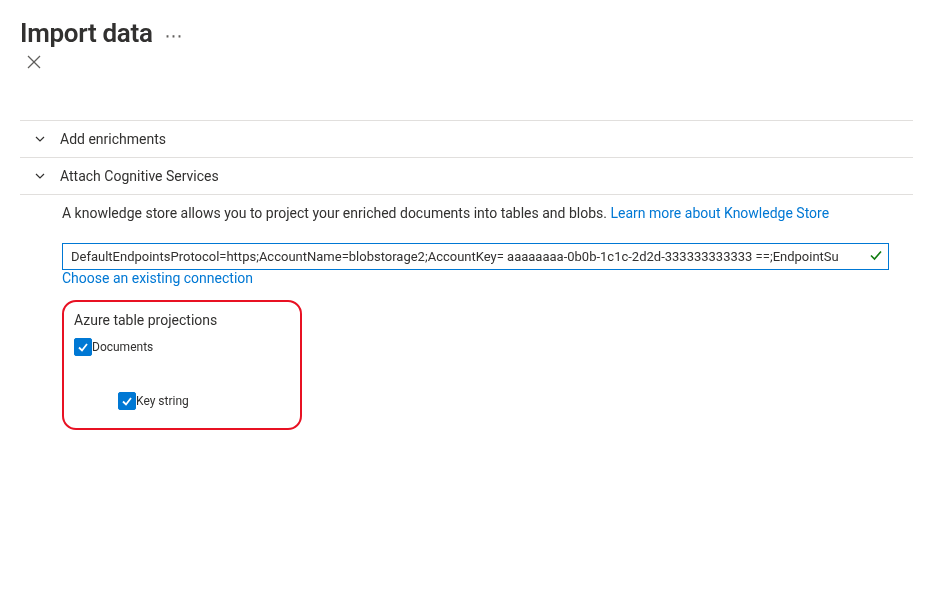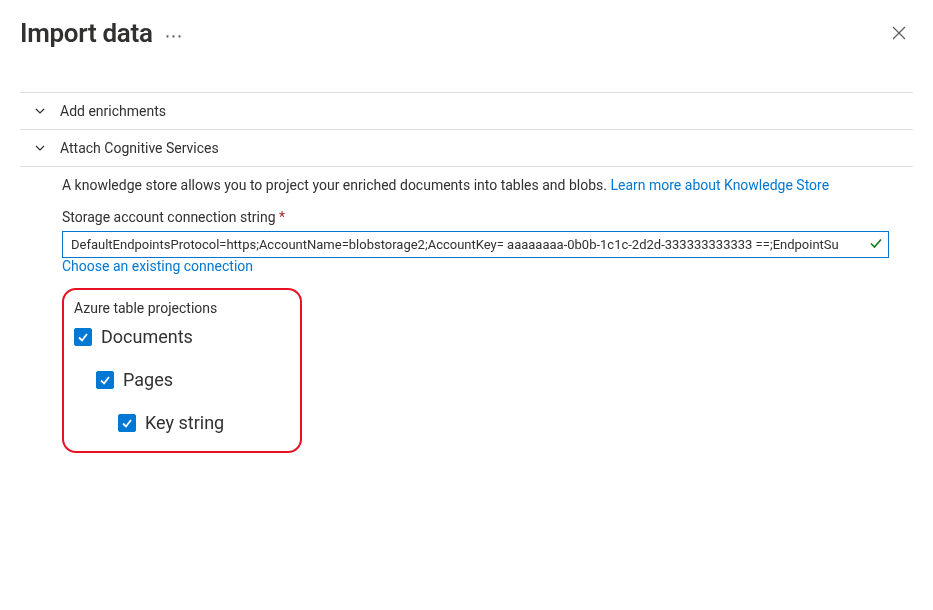--- a/index.html
+++ b/index.html
@@ -9,22 +9,23 @@
     width: 933px;
     height: 610px;
     font-family: "Segoe UI", -apple-system, BlinkMacSystemFont, Roboto, sans-serif;
     color: #323130;
     background: #fff;
     overflow: hidden;
   }
   .panel { padding: 18px 20px 0 20px; }
   .header-row {
     display: flex;
-    align-items: center;
+    align-items: flex-start;
     justify-content: space-between;
+    flex-direction: column;
   }
   .header-left { display: flex; align-items: center; gap: 12px; }
   .page-title {
     font-size: 26px;
     font-weight: 600;
     letter-spacing: -0.3px;
   }
   .more-icon {
     font-size: 18px;
     letter-spacing: 1px;
@@ -49,21 +50,21 @@
     gap: 14px;
     padding: 10px 0 10px 14px;
     cursor: pointer;
     font-size: 14px;
   }
   .section-body {
     padding: 10px 0 20px 42px;
     font-size: 14px;
   }
   .section-body.narrow { padding-right: 24px; }
-  .desc { margin-bottom: 16px; }
+  .desc { margin-bottom: 22px; }
   .link { color: #0078d4; cursor: pointer; }
   .field-label {
     font-size: 14px;
     margin-bottom: 6px;
   }
   .req { color: #a4262c; }
   .input-wrap {
     position: relative;
     display: flex;
     align-items: flex-start;
@@ -95,22 +96,21 @@
     margin-top: 14px;
     width: 240px;
   }
   .group-title {
     font-size: 14px;
     margin-bottom: 10px;
   }
   .cb-row {
     display: flex;
     align-items: center;
-    gap: 9px;
-    font-size: 18px;
+    font-size: 12px;
     margin-top: 4px;
     margin-bottom: 4px;
   }
   .cb-row.indent-1 { margin-left: 22px; }
   .cb-row.indent-2 { margin-left: 44px; }
   .cb {
     width: 18px; height: 18px;
     border: 1px solid #323130;
     display: flex; align-items: center; justify-content: center;
     background: #fff;
@@ -170,23 +170,20 @@
     </div>
 
     <div class="section" style="border-bottom:none;">
 
       <div class="section-body narrow">
 
         <div class="desc">
           <span>A knowledge store allows you to project your enriched documents into tables and blobs. </span><span class="link">Learn more about Knowledge Store</span>
         </div>
 
-        <div class="field-label">
-          <span>Storage account connection string</span> <span class="req">*</span>
-        </div>
         <div class="input-wrap">
           <input class="conn-input" type="text" value="DefaultEndpointsProtocol=https;AccountName=blobstorage2;AccountKey= aaaaaaaa-0b0b-1c1c-2d2d-333333333333 ==;EndpointSu" style="">
           <span class="valid-icon">
             <svg width="14" height="14" viewBox="0 0 14 14">
                 <polyline points="2,7 5.5,10.5 12,3" fill="none" stroke="#107c10" stroke-width="1.6"></polyline>
               </svg>
           </span>
         </div>
 
         <div class="sub-link link">Choose an existing connection</div>
@@ -198,28 +195,20 @@
             <div class="cb checked">
               <svg width="12" height="12" viewBox="0 0 12 12">
                   <polyline points="2,6.5 5,9.5 10,3" fill="none" stroke="#fff" stroke-width="1.8"></polyline>
                 </svg>
             </div>
             <span>Documents</span>
           </div>
 
           <div class="spacer-v"></div>
 
-          <div class="cb-row indent-1">
-            <div class="cb checked">
-              <svg width="12" height="12" viewBox="0 0 12 12">
-                  <polyline points="2,6.5 5,9.5 10,3" fill="none" stroke="#fff" stroke-width="1.8"></polyline>
-                </svg>
-            </div>
-            <span>Pages</span>
-          </div>
 
           <div class="spacer-v"></div>
 
           <div class="cb-row indent-2">
             <div class="cb checked">
               <svg width="12" height="12" viewBox="0 0 12 12">
                   <polyline points="2,6.5 5,9.5 10,3" fill="none" stroke="#fff" stroke-width="1.8"></polyline>
                 </svg>
             </div>
             <span>Key string</span>

